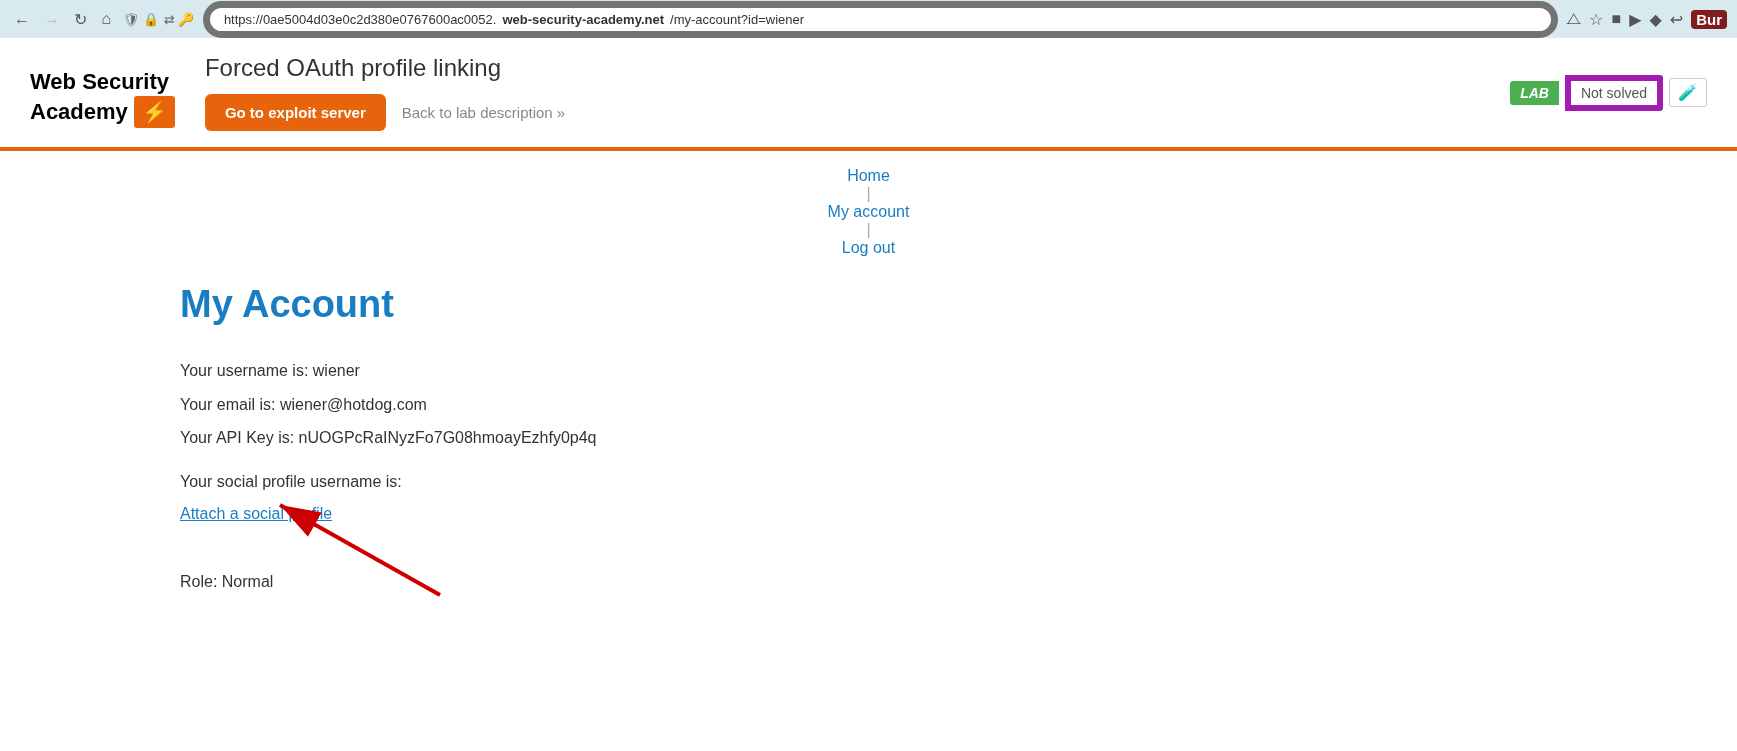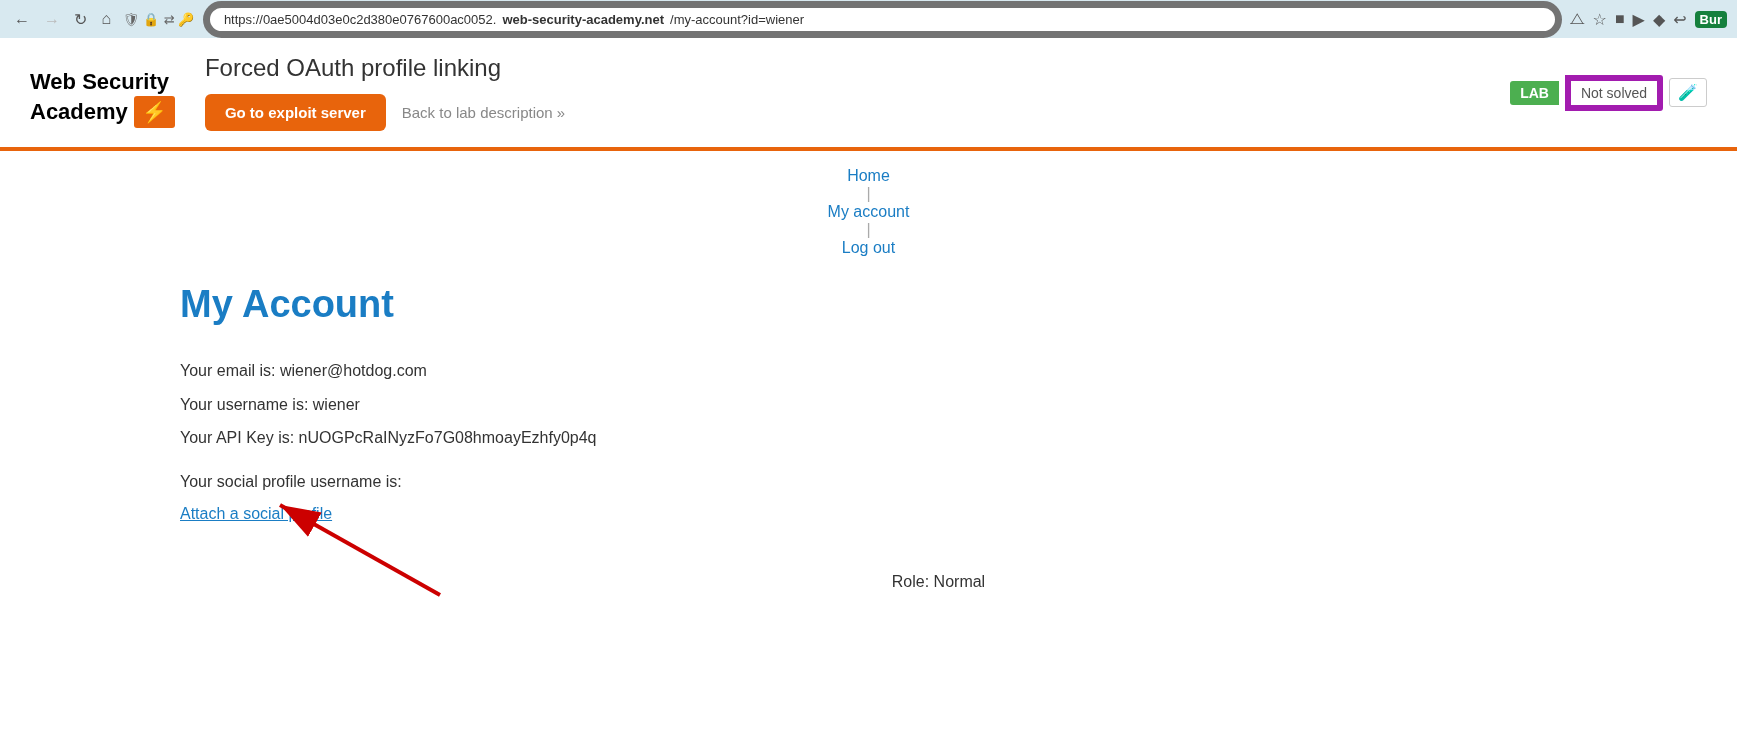--- a/index.html
+++ b/index.html
@@ -54,25 +54,25 @@
       align-items: center;
     }
     .browser-action-btn {
       background: none;
       border: none;
       cursor: pointer;
       font-size: 16px;
       color: #555;
     }
     .burp-icon {
-      background: #15803d;
+      background: #7f1d1d;
       color: #fff;
       border-radius: 4px;
       padding: 1px 5px;
-      font-size: 13px;
+      font-size: 15px;
       font-weight: bold;
     }
 
     
     .lab-header {
       background: #fff;
       padding: 16px 30px;
       display: flex;
       align-items: center;
       justify-content: space-between;
@@ -129,20 +129,21 @@
       align-items: center;
       gap: 6px;
     }
     .lab-badge {
       background: #4caf50;
       color: #fff;
       font-weight: bold;
       padding: 4px 10px;
       font-size: 14px;
       border-radius: 3px 0 0 3px;
+      font-style: italic;
     }
     .lab-solved-text {
       border: 6px solid #a21caf;
       padding: 4px 10px;
       font-size: 14px;
       color: #555;
       border-radius: 0 3px 3px 0;
     }
     .lab-flask-btn {
       border: 1px solid #ccc;
@@ -204,21 +205,20 @@
     .attach-link {
       color: #1a7dc4;
       text-decoration: underline;
       font-size: 16px;
       cursor: pointer;
     }
     .role-text {
       font-size: 16px;
       color: #333;
       margin-top: 10px;
-      text-align: center;
     }
   </style>
 </head>
 <body>
 
 <div class="browser-chrome">
   <div class="nav-buttons">
     <button class="nav-btn">←</button>
     <button class="nav-btn disabled">→</button>
     <button class="nav-btn">↻</button>
@@ -278,22 +278,22 @@
   <a>Home</a>
   <span class="separator">|</span>
   <a>My account</a>
   <span class="separator">|</span>
   <a>Log out</a>
 </div>
 
 <div class="account-section">
   <h1 class="account-title">My Account</h1>
   <div class="account-info">
+    <div>Your username is: wiener</div>
     <div>Your email is: wiener@hotdog.com</div>
-    <div>Your username is: wiener</div>
     <div>Your API Key is: nUOGPcRaINyzFo7G08hmoayEzhfy0p4q</div>
   </div>
   <div class="social-label" style="margin-top:18px;">Your social profile username is:</div>
   
   
   <div style="position:relative; display:inline-block; margin-top:6px;">
     <a class="attach-link">Attach a social profile</a>
     
     <svg width="200" height="120" style="position:absolute; left:80px; top:-20px; pointer-events:none;" viewBox="0 0 200 120">
       <defs>

